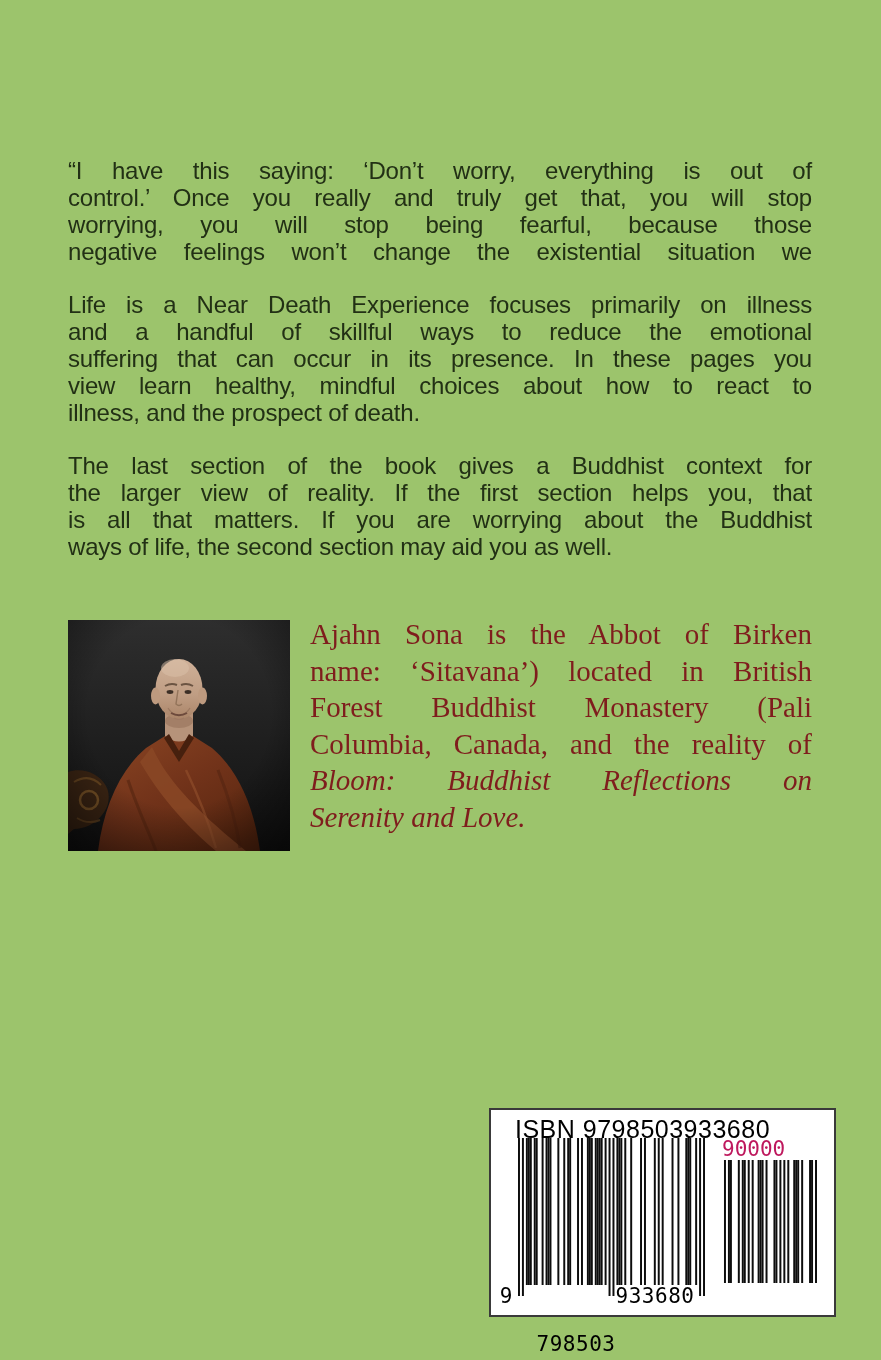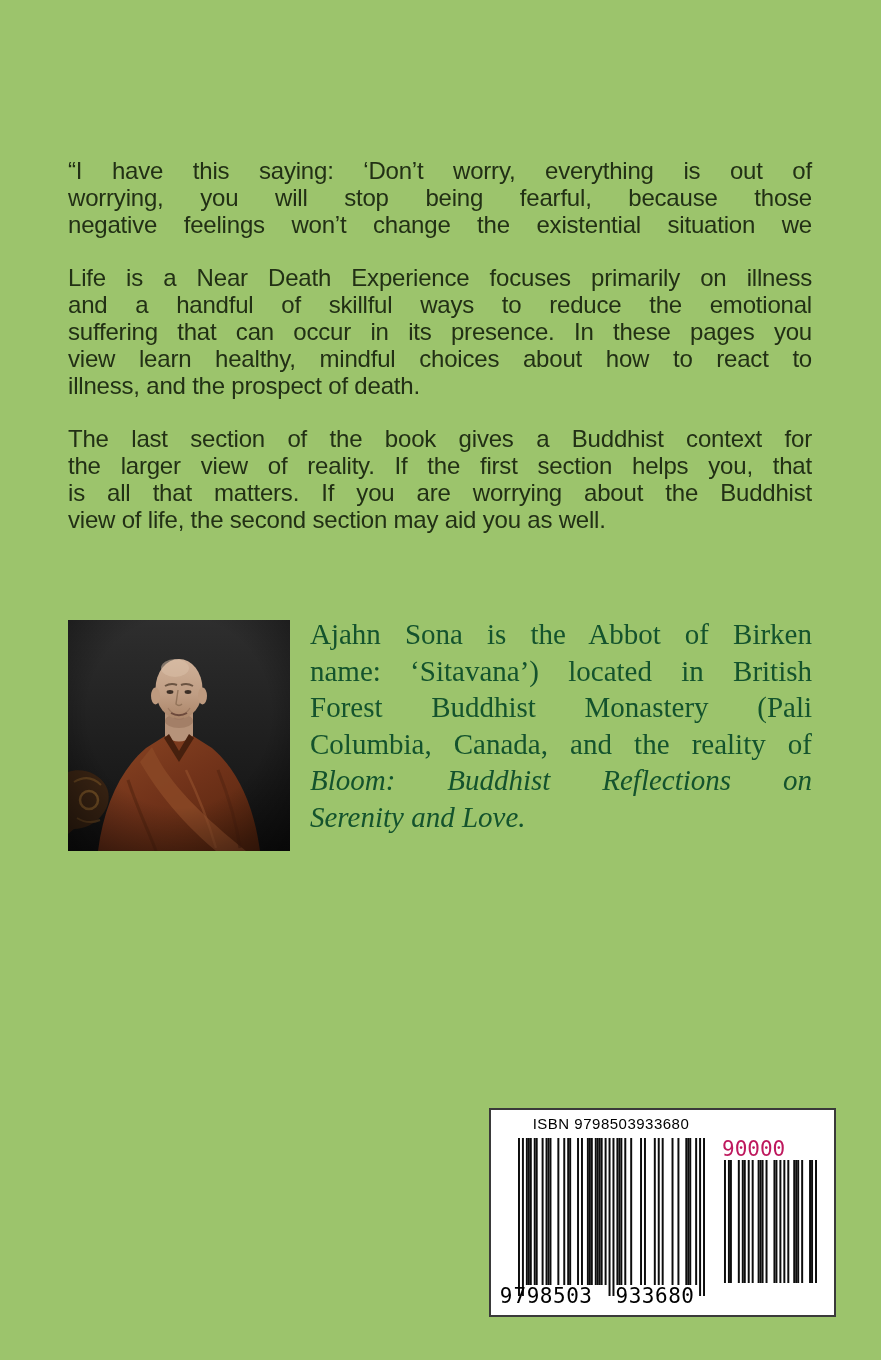--- a/index.html
+++ b/index.html
@@ -18,75 +18,76 @@
   .line{text-align:justify;text-align-last:justify;white-space:normal;}
   .line.last{text-align-last:left;}
   
   .author-photo{
     position:absolute;left:68px;top:620px;width:222px;height:231px;
     display:block;
   }
   .author-photo svg{display:block;width:100%;height:100%;}
   .bio{
     position:absolute;left:310px;top:616px;width:502px;
-    color:#14532d;font-family:"Liberation Serif",serif;
+    color:#7f1d1d;font-family:"Liberation Serif",serif;
     font-size:29px;line-height:36.6px;
   }
   .bio .italic{font-style:italic;}
   
   .barcode-box{
     position:absolute;left:489px;top:1108px;width:347px;height:209px;
     background:#ffffff;border:2px solid #3a3a3a;box-sizing:border-box;
   }
   .barcode-box .isbn-label{
     position:absolute;left:24px;top:5px;width:192px;text-align:center;
-    font-family:"Liberation Sans",sans-serif;font-size:15px;color:#000;
+    font-family:"Liberation Sans",sans-serif;font-size:25px;color:#000;
     letter-spacing:0.5px;white-space:nowrap;
   }
   #main-bars{position:absolute;left:27px;top:28px;width:187px;height:158px;}
   #supp-bars{position:absolute;left:231px;top:50px;width:95px;height:123px;}
   .bc-digit{
     position:absolute;font-family:"DejaVu Sans Mono",monospace;
     font-size:21px;color:#000;top:174px;text-align:center;white-space:nowrap;
   }
   .bc-digit.d9{left:4px;width:22px;}
-  .bc-digit.g1{left:20px;width:84px;letter-spacing:0.5px;}
+  .bc-digit.g1{left:43px;width:84px;letter-spacing:0.5px;margin-top:48px;}
   .bc-digit.g2{left:122px;width:84px;letter-spacing:0.5px;}
   .supp-num{
     position:absolute;left:231px;top:27px;width:95px;text-align:left;
     font-family:"DejaVu Sans Mono",monospace;font-size:21px;color:#be185d;
   }
   svg.bars rect{fill:#0d0d0d;}
 </style>
 </head>
 <body>
 
 <div class="page" style="background: rgb(156, 196, 108); padding-left: 36px;">
 
   <section class="synopsis">
     <p>
       </p>
       <div class="line">“I have this saying: ‘Don’t worry, everything is out of</div>
+      <div class="line">control.’ Once you really and truly get that, you will stop</div>
       <div class="line">worrying, you will stop being fearful, because those</div>
       <div class="line">negative feelings won’t change the existential situation we</div>
     <p></p>
     <p>
       </p>
       <div class="line">Life is a Near Death Experience focuses primarily on illness</div>
       <div class="line">and a handful of skillful ways to reduce the emotional</div>
       <div class="line">suffering that can occur in its presence. In these pages you</div>
       <div class="line">view learn healthy, mindful choices about how to react to</div>
       <div class="line last">illness, and the prospect of death.</div>
     <p></p>
     <p>
       </p>
       <div class="line">The last section of the book gives a Buddhist context for</div>
       <div class="line">the larger view of reality. If the first section helps you, that</div>
       <div class="line">is all that matters. If you are worrying about the Buddhist</div>
-      <div class="line last">view of life, the second section may aid you as well.</div>
+      <div class="line last">ways of life, the second section may aid you as well.</div>
     <p></p>
   </section>
 
   <div class="author-photo">
     <svg viewBox="0 0 222 231">
       <defs>
         <linearGradient id="bgg" x1="0" y1="0" x2="0" y2="1">
           <stop offset="0" stop-color="#2e2e2e"></stop>
           <stop offset="0.55" stop-color="#1e1e1e"></stop>
           <stop offset="1" stop-color="#121212"></stop>

